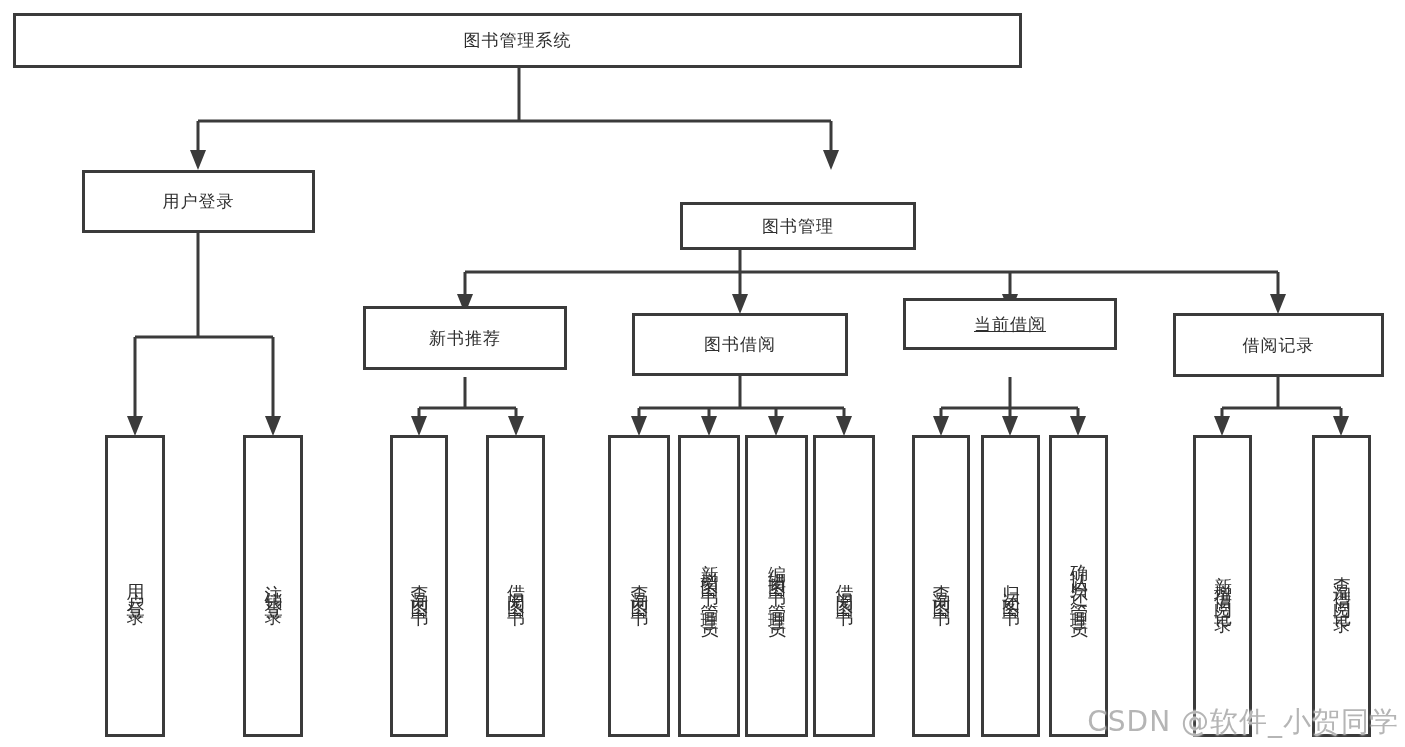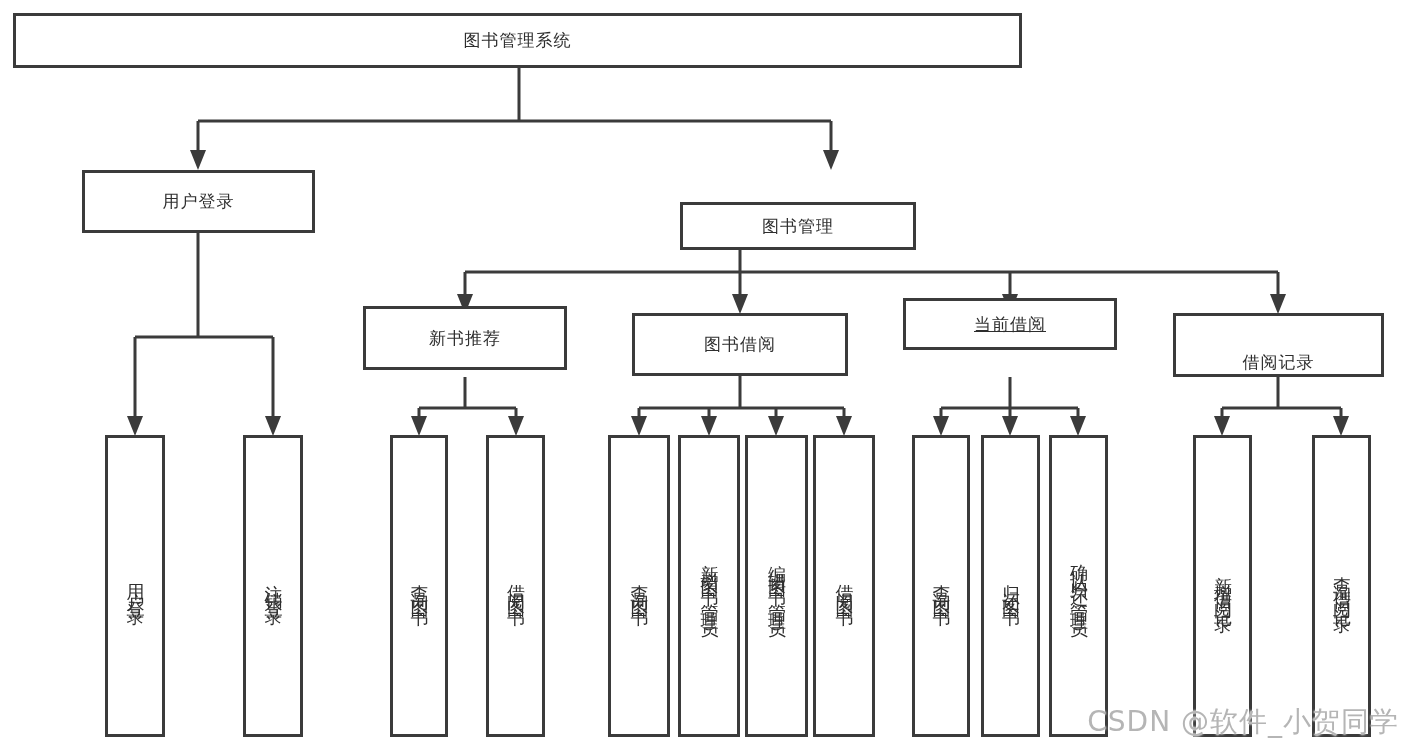--- a/index.html
+++ b/index.html
@@ -21,21 +21,21 @@
     font-size:18px;letter-spacing:8px;line-height:1.05;
     white-space:nowrap;
   }
   
   #b-root{left:13px;top:13px;width:1009px;height:55px;}
   #b-user-login{left:82px;top:170px;width:233px;height:63px;}
   #b-book-mgmt{left:680px;top:170px;width:236px;height:48px;margin-top:32px;}
   #b-new-book{left:363px;top:306px;width:204px;height:64px;}
   #b-book-borrow{left:632px;top:313px;width:216px;height:63px;justify-content:center;}
   #b-current{left:903px;top:298px;width:214px;height:52px;text-decoration:underline;}
-  #b-records{left:1173px;top:313px;width:211px;height:64px;align-items:flex-end;}
+  #b-records{left:1173px;top:313px;width:211px;height:64px;}
   
   #l-user-login{left:105px;width:60px;}
   #l-logout{left:243px;width:60px;}
   #l-query1{left:390px;width:58px;}
   #l-borrow1{left:486px;width:59px;}
   #l-query2{left:608px;width:62px;}
   #l-add{left:678px;width:62px;}
   #l-edit{left:745px;width:63px;}
   #l-borrow2{left:813px;width:62px;}
   #l-query3{left:912px;width:58px;}

